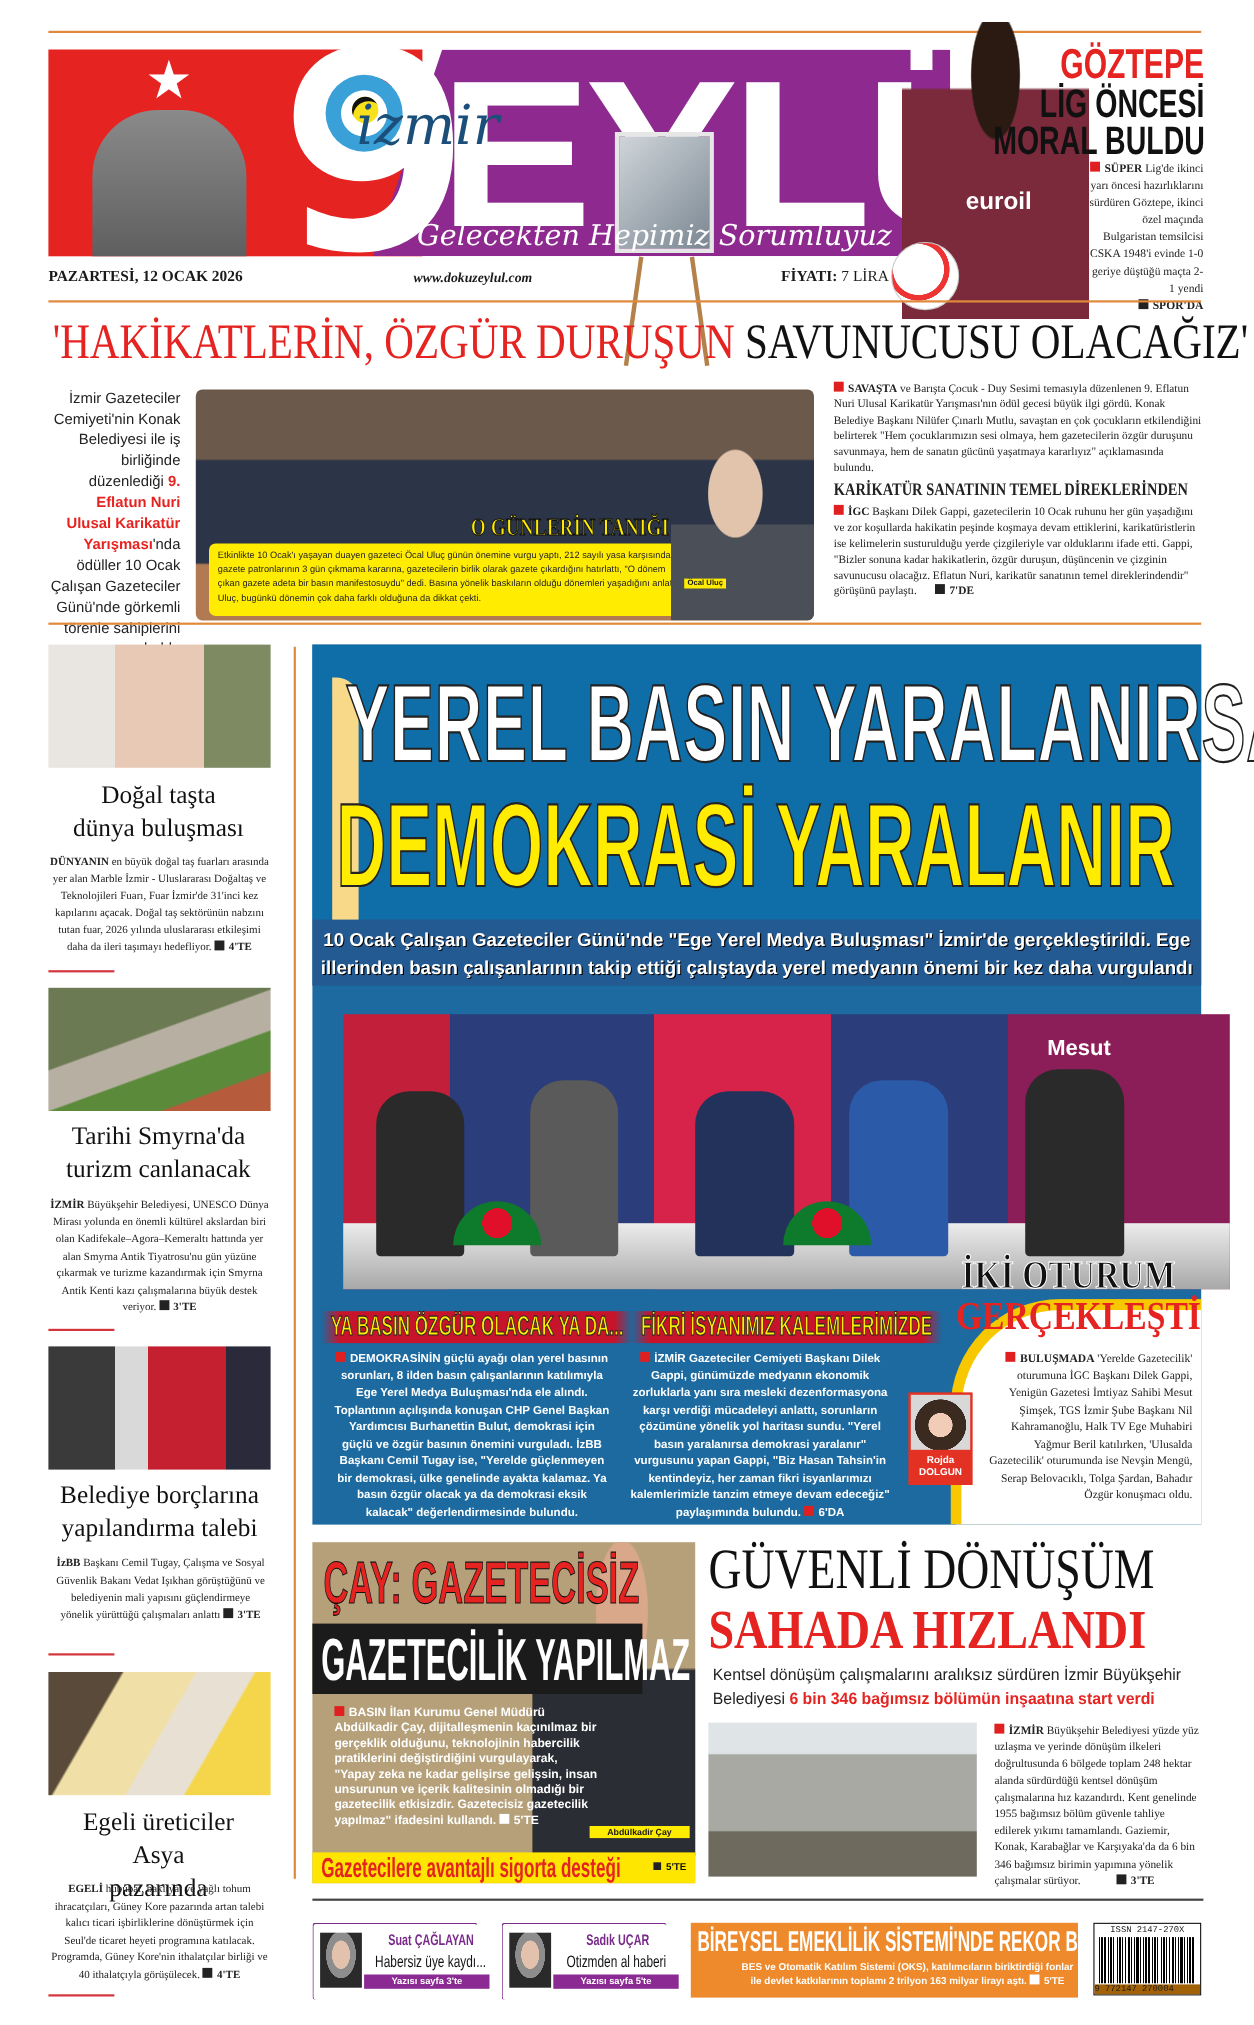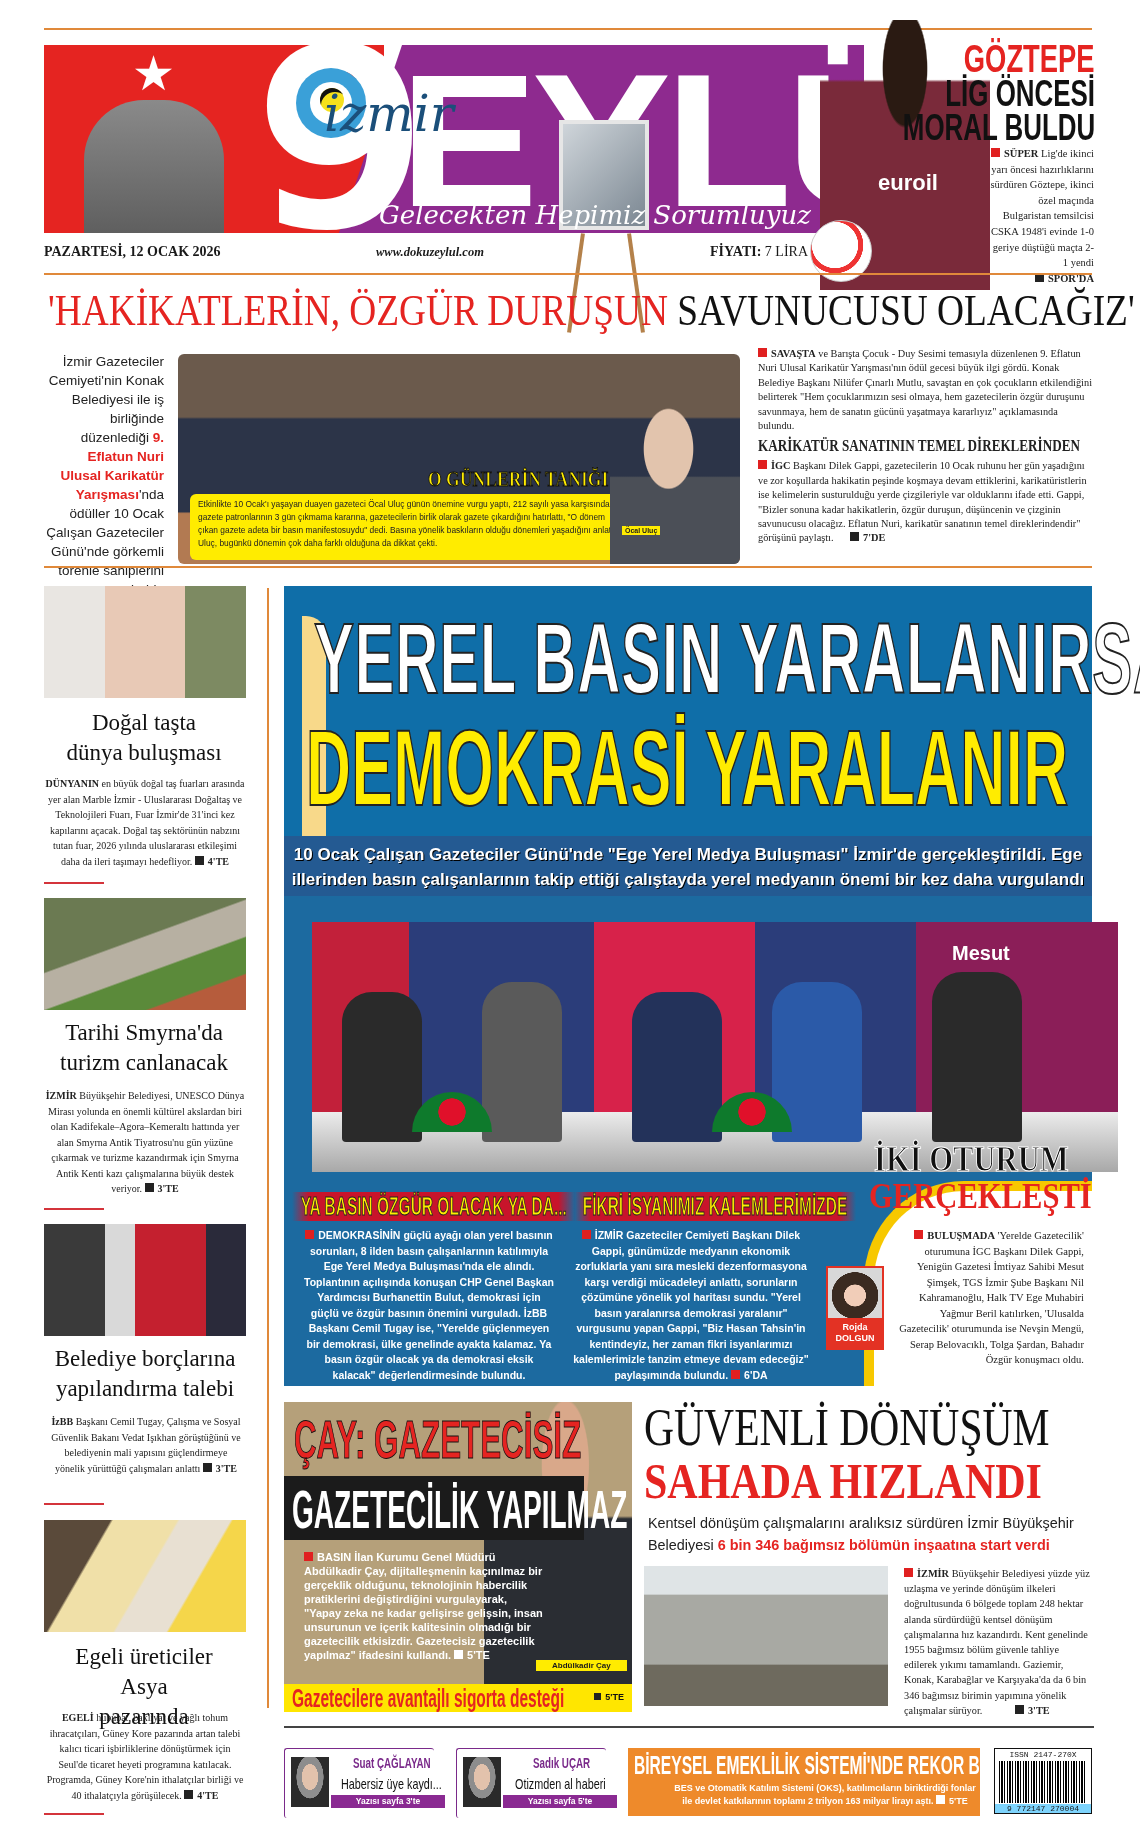--- a/index.html
+++ b/index.html
@@ -75,21 +75,21 @@
   .col-name { position: absolute; font-family: "Liberation Sans", sans-serif; font-weight: bold; font-size: 14px; color: #7a2a8a; white-space: nowrap; transform: scaleX(0.7); transform-origin: left top; }
   .col-title { position: absolute; font-family: "Liberation Sans", sans-serif; font-size: 15px; color: #111; white-space: nowrap; transform: scaleX(0.72); transform-origin: left top; }
   .col-link { position: absolute; height: 13px; background: #8a2a92; color: #fff; font-family: "Liberation Sans", sans-serif; font-weight: bold; font-size: 8.5px; text-align: center; line-height: 13px; }
 
   .bes { position: absolute; left: 628px; top: 1748px; width: 352px; height: 68px; background: #ee8a2b; }
   .bes-head { position: absolute; left: 6px; top: 4px; font-family: "Liberation Sans", sans-serif; font-weight: bold; font-size: 26px; color: #fff; white-space: nowrap; transform: scaleX(0.6); transform-origin: left top; line-height: 1; }
   .bes-body { position: absolute; left: 0; top: 34px; width: 352px; text-align: center; font-family: "Liberation Sans", sans-serif; font-size: 9px; color: #fff; line-height: 13px; font-weight: bold; padding-left: 42px; }
   .issn { position: absolute; left: 994px; top: 1748px; width: 98px; height: 66px; border: 1px solid #111; background: #fff; }
   .issn-label { position: absolute; left: 0; top: 1px; width: 100%; text-align: center; font-family: "Liberation Mono", monospace; font-size: 8px; }
   .barcode { position: absolute; left: 4px; top: 12px; width: 88px; height: 42px; background: repeating-linear-gradient(90deg, #000 0 1px, #fff 1px 2px, #000 2px 4px, #fff 4px 5px, #000 5px 6px, #fff 6px 8px); }
-  .issn-num { position: absolute; left: 0; bottom: 0; width: 100%; text-align: center; font-family: "Liberation Mono", monospace; font-size: 8px; background: #7dd3fc; margin-top: 12px; }
+  .issn-num { position: absolute; left: 0; bottom: 0; width: 100%; font-family: "Liberation Mono", monospace; font-size: 8px; background: #a16207; margin-top: 12px; }
 </style>
 </head>
 <body>
 
 <div class="rule-orange" style="left:44px; top:28px; width:1048px;"></div>
 
 <div id="masthead" class="abs">
   <div class="mast-red"></div>
   <div class="star">★</div>
   <div class="portrait"></div>

